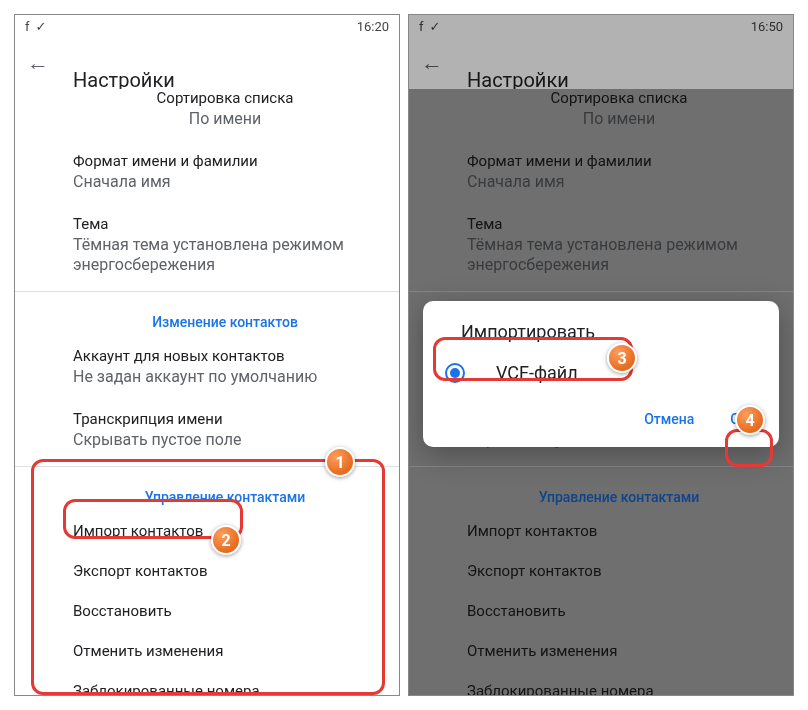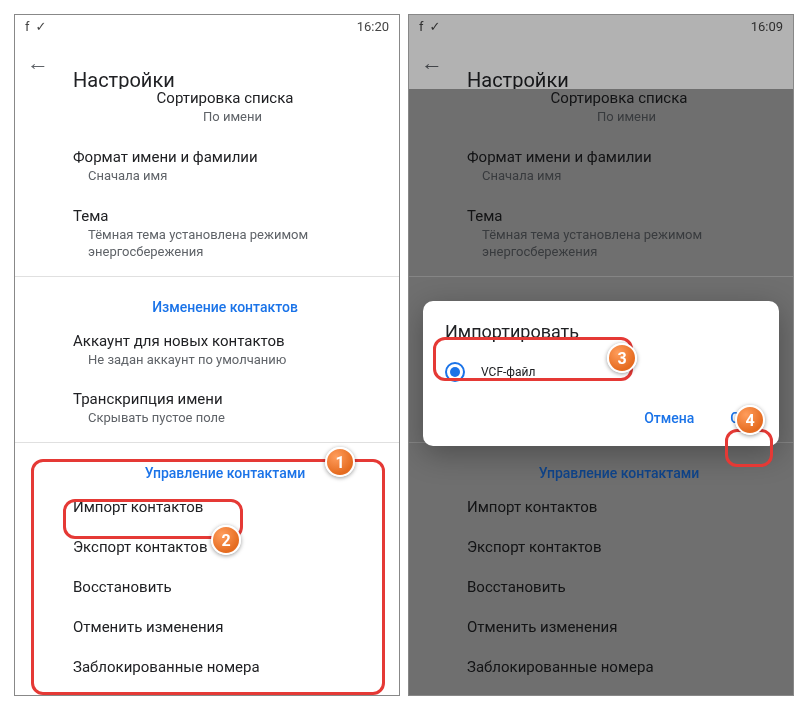--- a/index.html
+++ b/index.html
@@ -57,21 +57,21 @@
     height: calc(100% - 74px);
     overflow: hidden;
     background: #fff;
   }
 
   .setting-item {
     padding: 11px 22px 11px 58px;
     cursor: pointer;
   }
   .setting-title { font-size: 15px; color: #202124; }
-  .setting-sub { font-size: 13px; color: #5f6368; margin-top: 2px; line-height: 1.3; margin-left: 15px; }
+  .setting-sub { font-size: 16px; color: #5f6368; margin-top: 2px; line-height: 1.3; }
   .section-header {
     padding: 18px 22px 6px 58px;
     font-size: 14px;
     color: #1a73e8;
     font-weight: 500;
     text-align: center;
   }
   .divider { height: 1px; background: #e0e0e0; margin: 4px 0; }
   .truncated { padding-top: 0; text-align: center; }
 
@@ -101,27 +101,27 @@
     position: absolute;
     top: 286px;
     left: 14px;
     right: 14px;
     background: #fff;
     border-radius: 10px;
     box-shadow: 0 8px 30px rgba(0,0,0,0.3);
     padding: 20px 0 10px;
     z-index: 50;
   }
-  .dialog-title { font-size: 18px; color: #202124; padding: 0 22px 10px; }
+  .dialog-title { font-size: 18px; color: #202124; padding: 0 22px 10px; margin-left: 16px; }
   .radio-row {
     display: flex;
     align-items: center;
-    gap: 16px;
+    gap: 31px;
     padding: 10px 22px;
-    font-size: 12px;
+    font-size: 18px;
     color: #202124;
     cursor: pointer;
   }
   .radio {
     width: 20px; height: 20px;
     border: 2px solid #5f6368;
     border-radius: 50%;
     display: flex; align-items: center; justify-content: center;
   }
   .radio.checked { border-color: #1a73e8; }
@@ -211,21 +211,21 @@
       </div>
   </div>
 </div>
 
 <div class="frame frame-right">
   <div class="status-bar">
     <div class="status-icons">
       <span>f</span>
       <span>✓</span>
     </div>
-    <span>16:09</span>
+    <span>16:50</span>
   </div>
   <div class="app-bar" style="filter:brightness(0.7);">
     <span class="back-arrow">←</span>
     <span class="app-title">Настройки</span>
   </div>
   <div class="phone-content">
     <div class="setting-item truncated">
       <div class="setting-title">Сортировка списка</div>
       <div class="setting-sub">По имени</div>
     </div>

